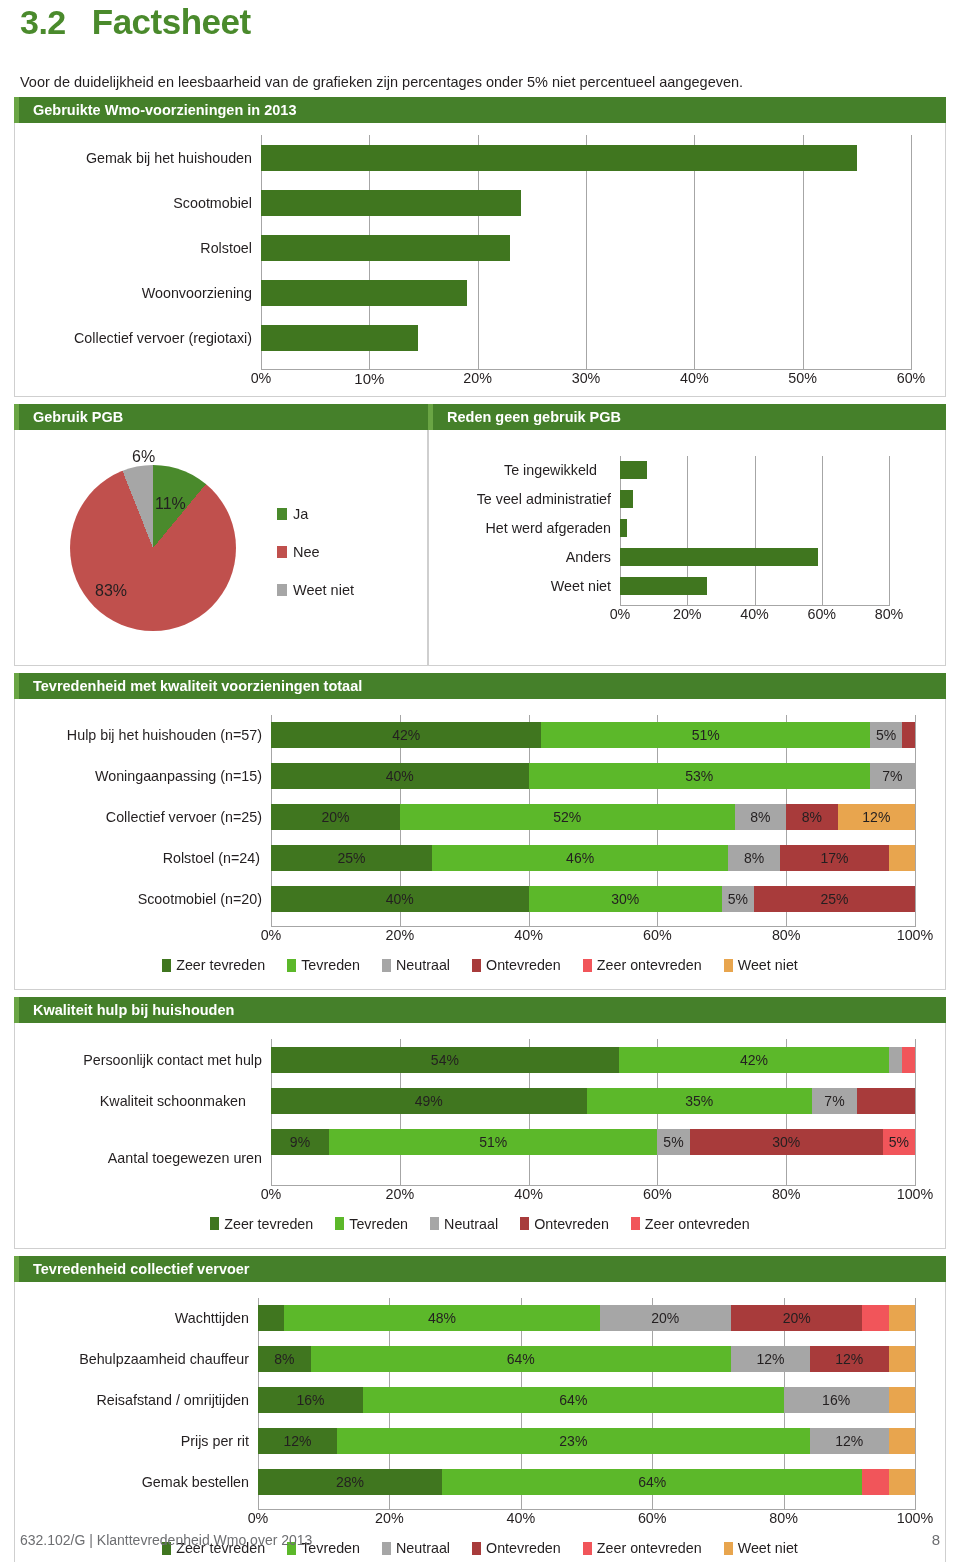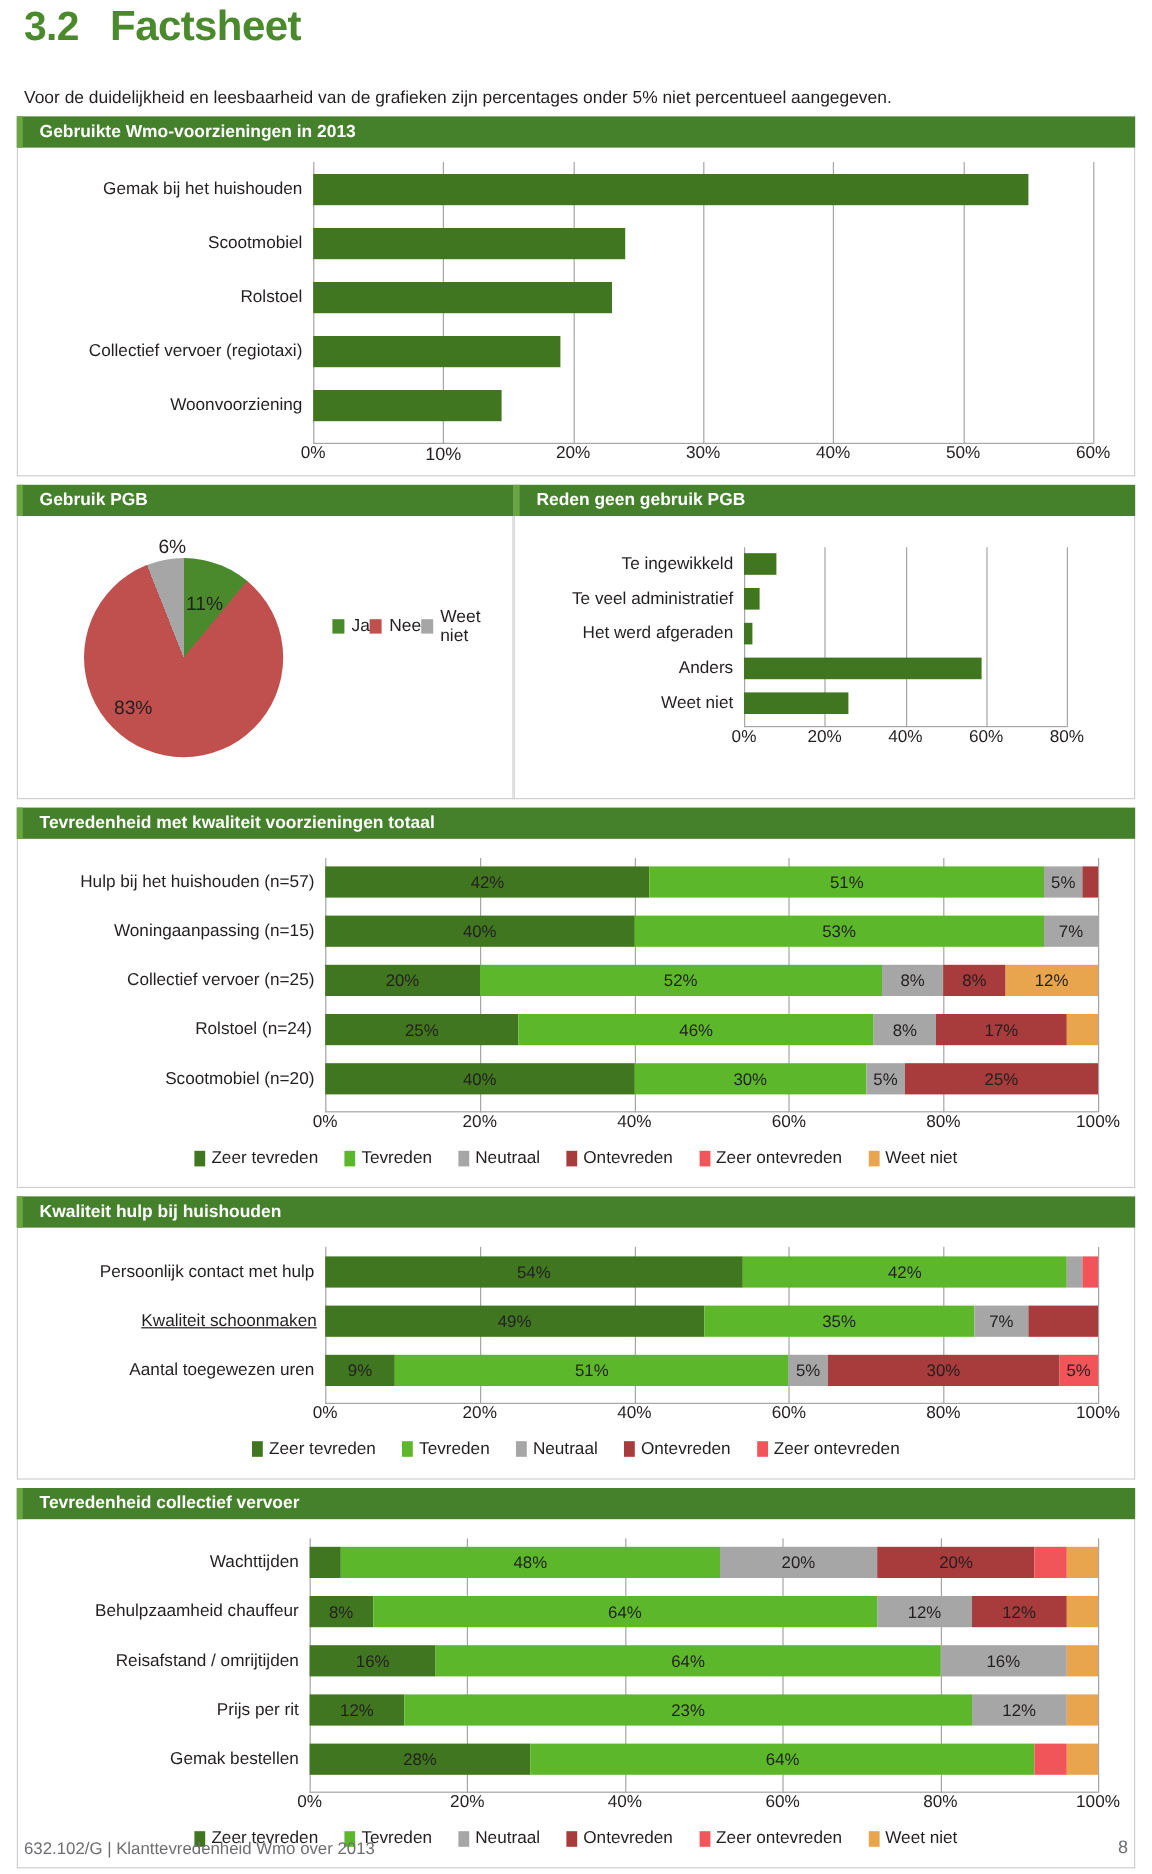--- a/index.html
+++ b/index.html
@@ -98,22 +98,22 @@
   <div class="section">
     <div class="bar-title">Gebruikte Wmo-voorzieningen in 2013</div>
     <div class="panel">
       <div id="chart-gebruikte" class="chart">
           <div style="padding: 12px 34px 2px 6px;">
             <div style="display: flex;">
               <div style="flex: 0 0 240px; padding-top: 9.5px;">
                 <div class="cat-label" style="height: 26px; line-height: 26px; margin-bottom: 19px; padding-right: 9px;">Gemak bij het huishouden</div>
                 <div class="cat-label" style="height: 26px; line-height: 26px; margin-bottom: 19px; padding-right: 9px;">Scootmobiel</div>
                 <div class="cat-label" style="height: 26px; line-height: 26px; margin-bottom: 19px; padding-right: 9px;">Rolstoel</div>
+                <div class="cat-label" style="height: 26px; line-height: 26px; margin-bottom: 19px; padding-right: 9px;">Woonvoorziening</div>
                 <div class="cat-label" style="height: 26px; line-height: 26px; margin-bottom: 19px; padding-right: 9px;">Collectief vervoer (regiotaxi)</div>
-                <div class="cat-label" style="height: 26px; line-height: 26px; margin-bottom: 19px; padding-right: 9px;">Woonvoorziening</div>
               </div>
               <div style="flex: 1 1 auto; position: relative;">
                 <div class="grid">
                   <i style="left: 0%;"></i>
                   <i style="left: 16.6667%;"></i>
                   <i style="left: 33.3333%;"></i>
                   <i style="left: 50%;"></i>
                   <i style="left: 66.6667%;"></i>
                   <i style="left: 83.3333%;"></i>
                   <i style="left: 100%;"></i>
@@ -159,21 +159,21 @@
 
   <div class="section two-col" style="gap:0;">
     <div class="col" style="width:414px;">
       <div class="bar-title">Gebruik PGB</div>
       <div class="panel" style="height:236px;position:relative;">
         <div id="chart-pie" style="position: relative; height: 236px;">
             <div class="pie" style="position: absolute; left: 55px; top: 35px; width: 166px; height: 166px; border-radius: 50%; background: conic-gradient(rgb(74, 138, 44) 0deg, rgb(74, 138, 44) 39.6deg, rgb(192, 80, 77) 39.6deg, rgb(192, 80, 77) 338.4deg, rgb(166, 166, 166) 338.4deg, rgb(166, 166, 166) 360deg);"></div>
             <div class="pie-lab" style="left: 140px; top: 65px;">11%</div>
             <div class="pie-lab" style="left: 80px; top: 152px;">83%</div>
             <div class="pie-lab" style="left: 117px; top: 18px;">6%</div>
-            <div style="position: absolute; left: 262px; top: 76px; display: flex; flex-direction: row; font-size: 14.5px;">
+            <div style="position: absolute; left: 262px; top: 76px; display: flex; flex-direction: column; gap: 22px; font-size: 14.5px;">
               <div style="display: flex; align-items: center; gap: 6px;">
                 <span style="width: 10px; height: 12px; background: rgb(74, 138, 44); display: inline-block;"></span>
                 <span>Ja</span>
               </div>
               <div style="display: flex; align-items: center; gap: 6px;">
                 <span style="width: 10px; height: 12px; background: rgb(192, 80, 77); display: inline-block;"></span>
                 <span>Nee</span>
               </div>
               <div style="display: flex; align-items: center; gap: 6px;">
                 <span style="width: 10px; height: 12px; background: rgb(166, 166, 166); display: inline-block;"></span>
@@ -183,21 +183,21 @@
           </div>
       </div>
     </div>
     <div class="col" style="width:518px;">
       <div class="bar-title">Reden geen gebruik PGB</div>
       <div class="panel" style="height:236px;">
         <div id="chart-reden" class="chart">
             <div style="padding: 26px 56px 0px 8px;">
               <div style="display: flex;">
                 <div style="flex: 0 0 183px; padding-top: 5.5px;">
-                  <div class="cat-label" style="height: 18px; line-height: 18px; margin-bottom: 11px; padding-right: 9px;">Te ingewikkeld</div>
+                  <div class="cat-label" style="height: 18px; line-height: 18px; margin-bottom: 11px; padding-right: 23px;">Te ingewikkeld</div>
                   <div class="cat-label" style="height: 18px; line-height: 18px; margin-bottom: 11px; padding-right: 9px;">Te veel administratief</div>
                   <div class="cat-label" style="height: 18px; line-height: 18px; margin-bottom: 11px; padding-right: 9px;">Het werd afgeraden</div>
                   <div class="cat-label" style="height: 18px; line-height: 18px; margin-bottom: 11px; padding-right: 9px;">Anders</div>
                   <div class="cat-label" style="height: 18px; line-height: 18px; margin-bottom: 11px; padding-right: 9px;">Weet niet</div>
                 </div>
                 <div style="flex: 1 1 auto; position: relative;">
                   <div class="grid">
                     <i style="left: 0%;"></i>
                     <i style="left: 25%;"></i>
                     <i style="left: 50%;"></i>
@@ -347,21 +347,21 @@
   </div>
 
   <div class="section">
     <div class="bar-title">Kwaliteit hulp bij huishouden</div>
     <div class="panel">
       <div id="chart-kwal" class="chart">
           <div style="padding: 16px 30px 0px 8px;">
             <div style="display: flex;">
               <div style="flex: 0 0 248px; padding-top: 7.5px;">
                 <div class="cat-label" style="height: 26px; line-height: 26px; margin-bottom: 15px; padding-right: 9px;">Persoonlijk contact met hulp</div>
-                <div class="cat-label" style="height: 26px; line-height: 26px; margin-bottom: 15px; padding-right: 7px; text-decoration: underline;">Kwaliteit schoonmaken</div>
+                <div class="cat-label" style="height: 26px; line-height: 26px; margin-bottom: 31px; padding-right: 25px;">Kwaliteit schoonmaken</div>
                 <div class="cat-label" style="height: 26px; line-height: 26px; margin-bottom: 15px; padding-right: 9px;">Aantal toegewezen uren</div>
               </div>
               <div style="flex: 1 1 auto; position: relative;">
                 <div class="grid">
                   <i style="left: 0%;"></i>
                   <i style="left: 20%;"></i>
                   <i style="left: 40%;"></i>
                   <i style="left: 60%;"></i>
                   <i style="left: 80%;"></i>
                   <i style="left: 100%;"></i>

